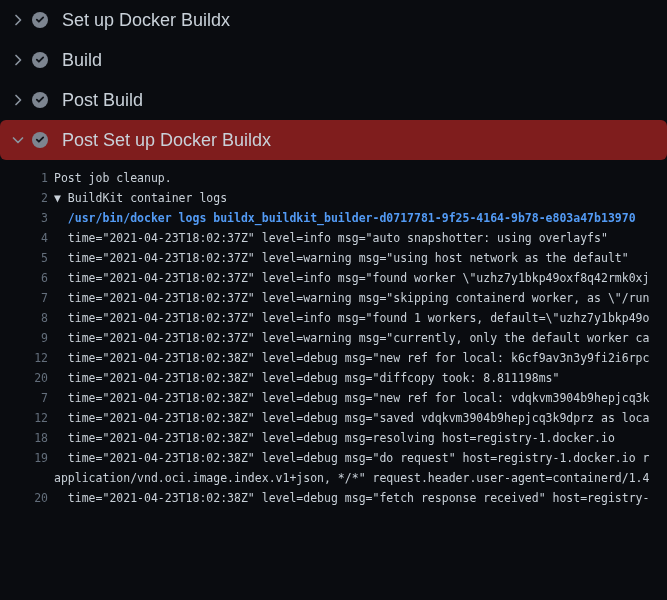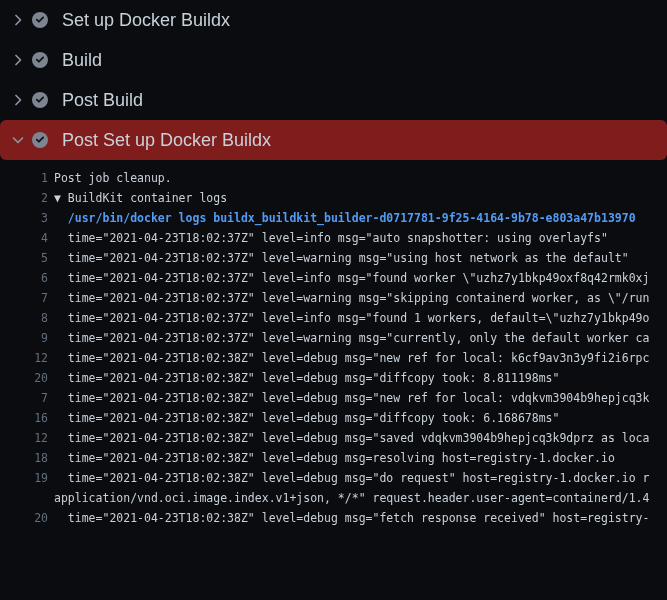--- a/index.html
+++ b/index.html
@@ -105,19 +105,18 @@
     <div class="row"><a class="num">3</a><span class="txt cmd">  /usr/bin/docker logs buildx_buildkit_builder-d0717781-9f25-4164-9b78-e803a47b13970</span></div>
     <div class="row"><a class="num">4</a><span class="txt">  time="2021-04-23T18:02:37Z" level=info msg="auto snapshotter: using overlayfs"</span></div>
     <div class="row"><a class="num">5</a><span class="txt">  time="2021-04-23T18:02:37Z" level=warning msg="using host network as the default"</span></div>
     <div class="row"><a class="num">6</a><span class="txt">  time="2021-04-23T18:02:37Z" level=info msg="found worker \"uzhz7y1bkp49oxf8q42rmk0xj</span></div>
     <div class="row"><a class="num">7</a><span class="txt">  time="2021-04-23T18:02:37Z" level=warning msg="skipping containerd worker, as \"/run</span></div>
     <div class="row"><a class="num">8</a><span class="txt">  time="2021-04-23T18:02:37Z" level=info msg="found 1 workers, default=\"uzhz7y1bkp49o</span></div>
     <div class="row"><a class="num">9</a><span class="txt">  time="2021-04-23T18:02:37Z" level=warning msg="currently, only the default worker ca</span></div>
     <div class="row"><a class="num">12</a><span class="txt">  time="2021-04-23T18:02:38Z" level=debug msg="new ref for local: k6cf9av3n3y9fi2i6rpc</span></div>
     <div class="row"><a class="num">20</a><span class="txt">  time="2021-04-23T18:02:38Z" level=debug msg="diffcopy took: 8.811198ms"</span></div>
     <div class="row"><a class="num">7</a><span class="txt">  time="2021-04-23T18:02:38Z" level=debug msg="new ref for local: vdqkvm3904b9hepjcq3k</span></div>
-    <div class="row"><a class="num">16</a><span class="txt">  time="2021-04-23T18:02:38Z" level=debug msg="diffcopy took: 6.168678ms"</span></div>
     <div class="row"><a class="num">12</a><span class="txt">  time="2021-04-23T18:02:38Z" level=debug msg="saved vdqkvm3904b9hepjcq3k9dprz as loca</span></div>
     <div class="row"><a class="num">18</a><span class="txt">  time="2021-04-23T18:02:38Z" level=debug msg=resolving host=registry-1.docker.io</span></div>
     <div class="row"><a class="num">19</a><span class="txt">  time="2021-04-23T18:02:38Z" level=debug msg="do request" host=registry-1.docker.io r</span></div>
     <div class="row"><a class="num"></a><span class="txt">application/vnd.oci.image.index.v1+json, */*" request.header.user-agent=containerd/1.4</span></div>
     <div class="row"><a class="num">20</a><span class="txt">  time="2021-04-23T18:02:38Z" level=debug msg="fetch response received" host=registry-</span></div>
   </div>
 
 </body></html>

